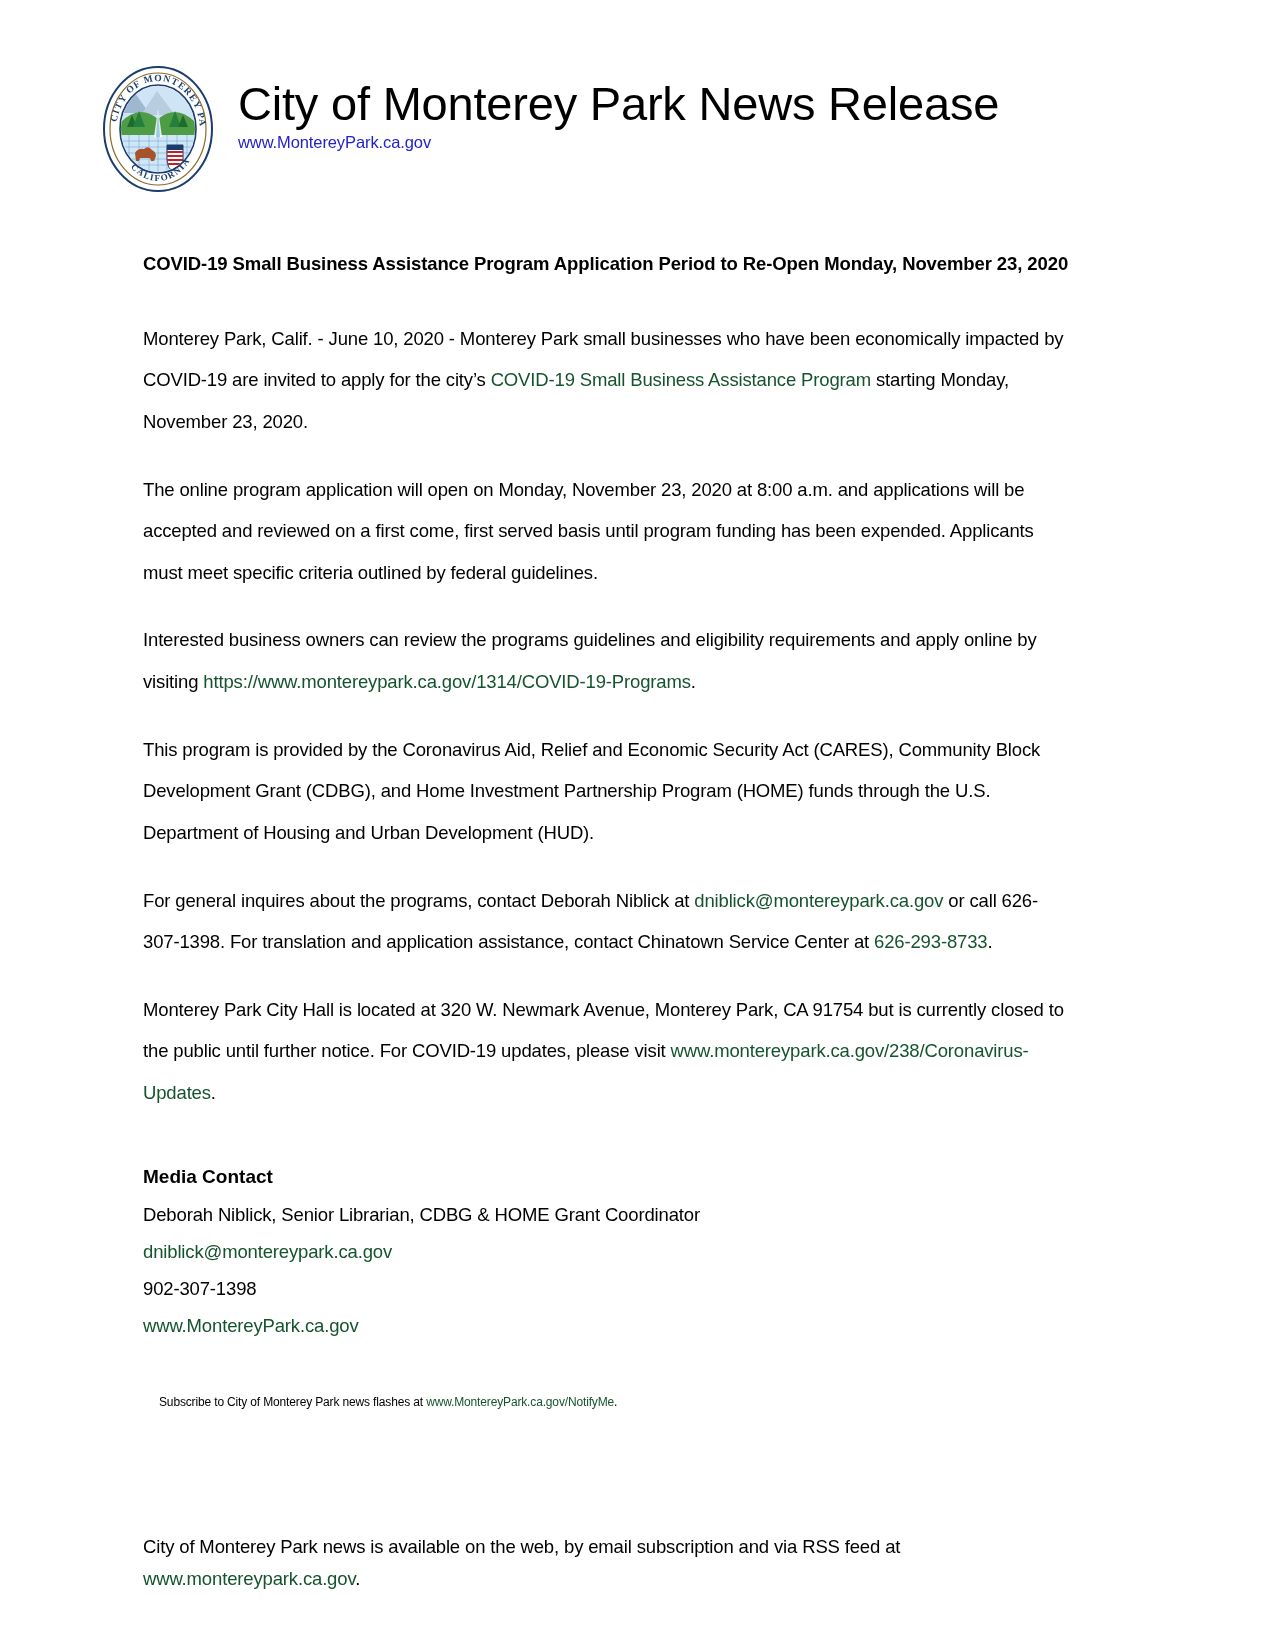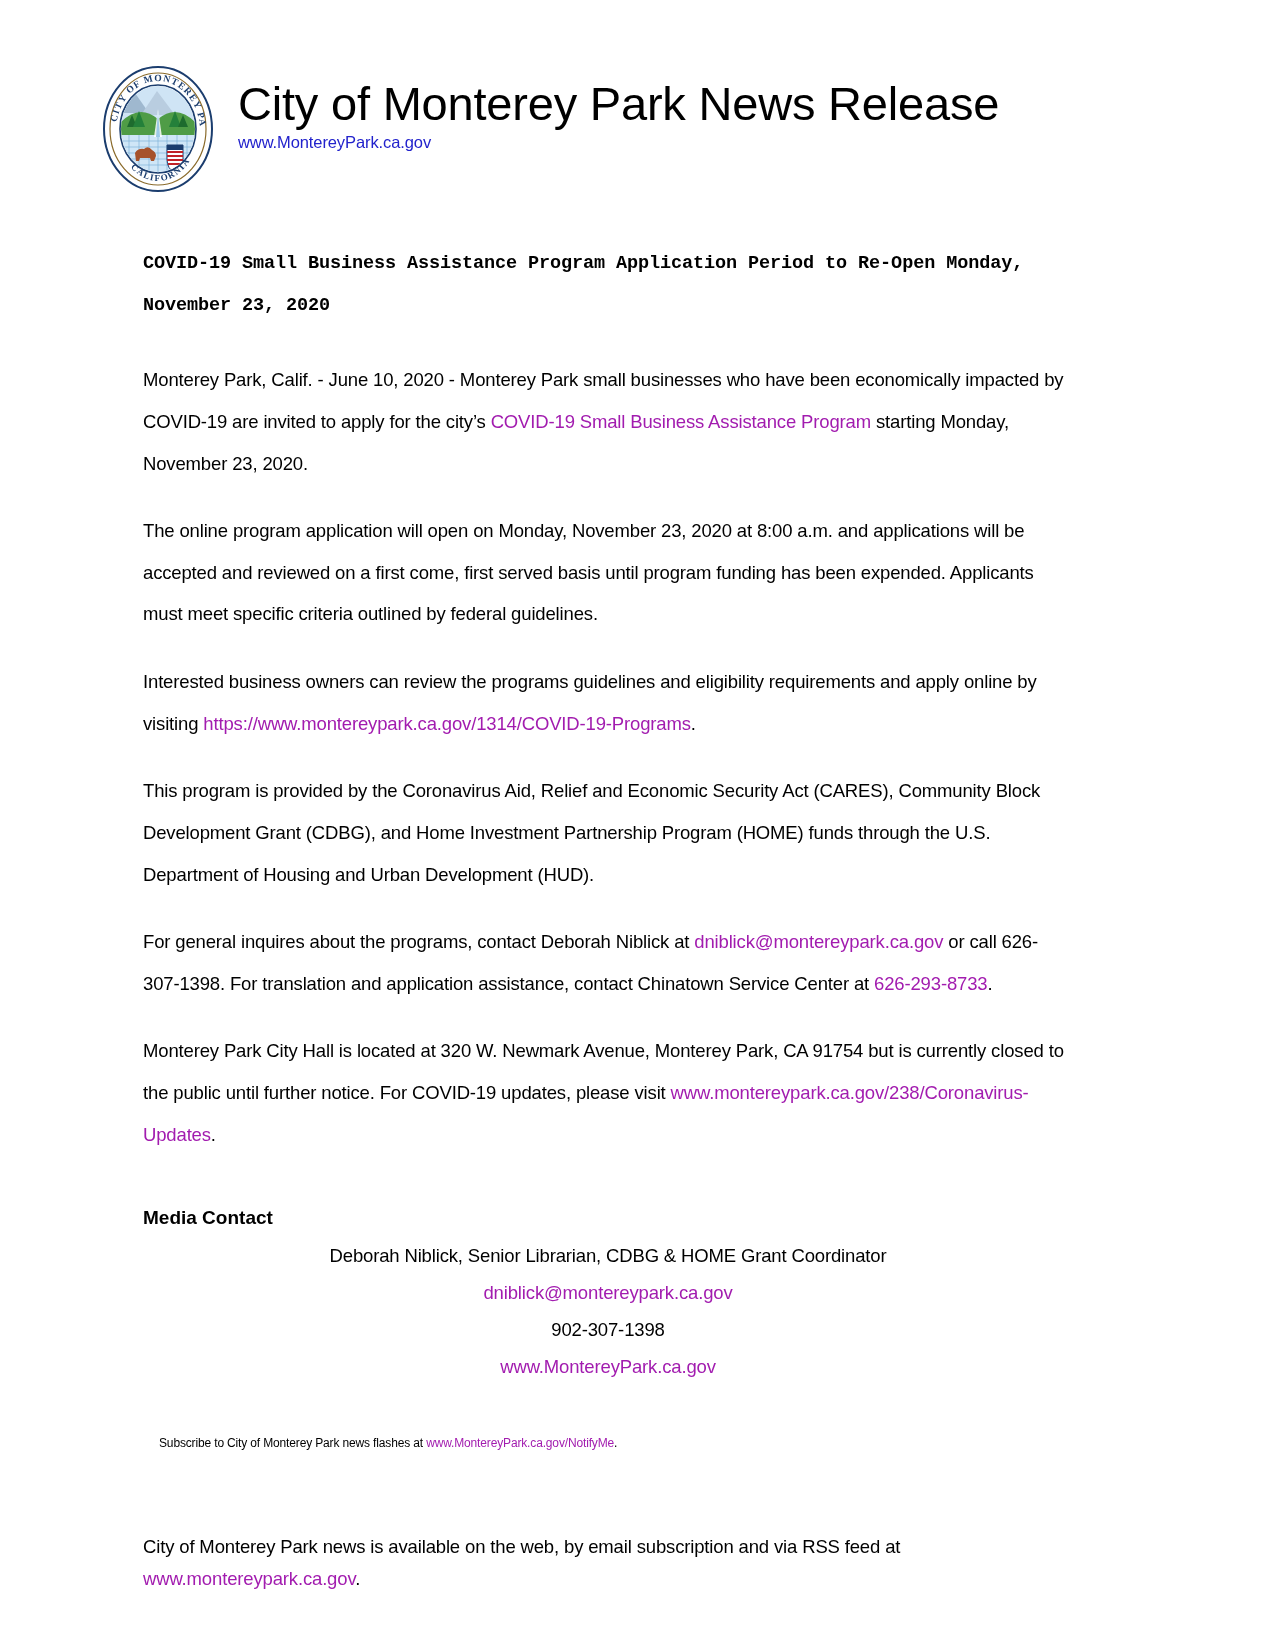--- a/index.html
+++ b/index.html
@@ -67,49 +67,47 @@
     top: 243px;
     width: 930px;
   }
   .headline {
     font-size: 18.5px;
     font-weight: bold;
     line-height: 2.25;
     color: #000000;
     margin: 0 0 0 0;
     letter-spacing: -0.1px;
-    font-family: Liberation Mono, monospace;
   }
   p.para {
     font-size: 18.5px;
     line-height: 2.25;
     margin: 26px 0 0 0;
     color: #000000;
     letter-spacing: -0.15px;
     text-align: left;
   }
   p.para.first-body {
     margin-top: 33px;
   }
   a.link, span.link {
-    color: #a21caf;
+    color: #14532d;
     text-decoration: none;
   }
   .media-head {
     font-size: 19px;
     font-weight: bold;
     line-height: 2.0;
     margin: 44px 0 0 0;
   }
   .media-line {
     font-size: 18.5px;
     line-height: 2.0;
     margin: 0;
     letter-spacing: -0.15px;
-    text-align: center;
   }
   .subscribe {
     font-size: 12px;
     line-height: 2.0;
     margin: 46px 0 0 16px;
     letter-spacing: -0.15px;
   }
   .footer {
     position: absolute;
     left: 143px;

